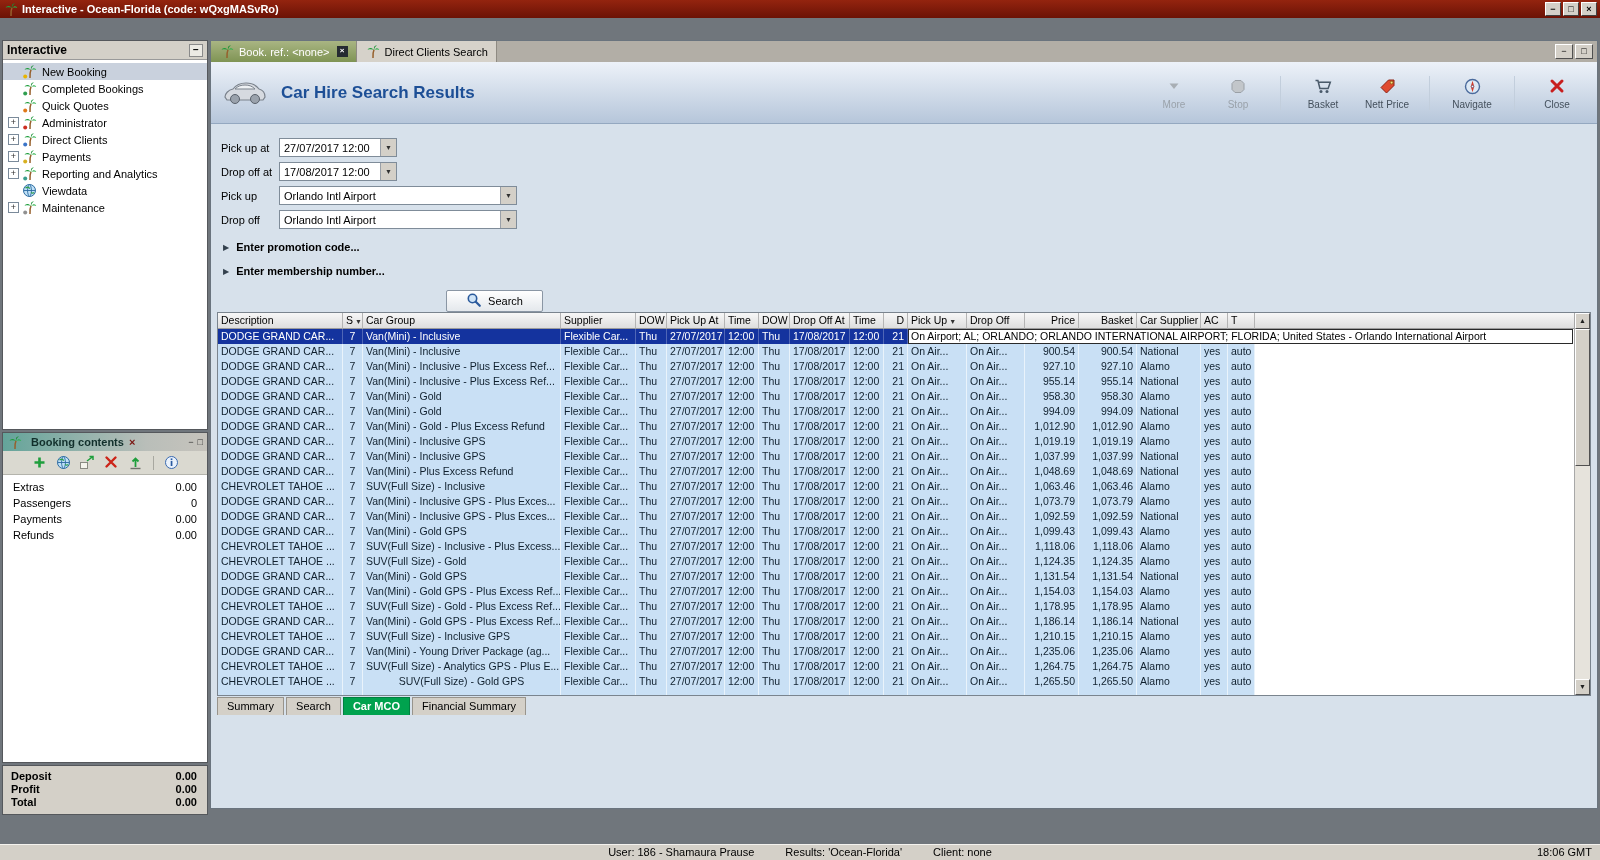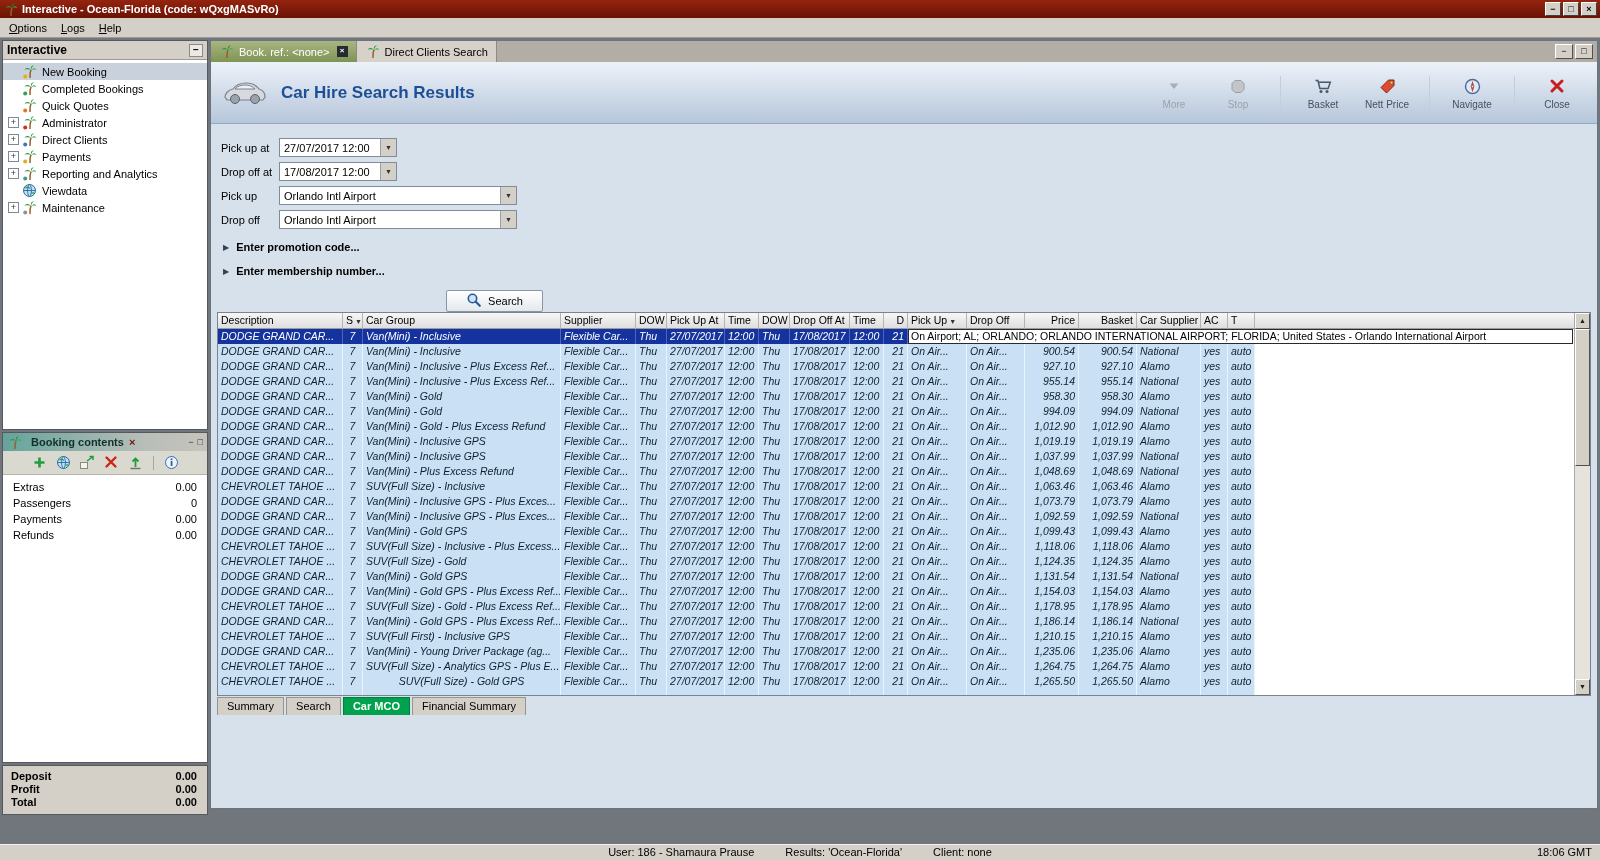--- a/index.html
+++ b/index.html
@@ -89,21 +89,21 @@
 
   .results-label{margin:14px 0 3px 10px;font-weight:bold;}
 
   
   .grid{position:relative;margin:0 6px;height:384px;background:#fff;border:1px solid #7a848e;}
   .grid-inner{position:absolute;left:0;top:0;right:16px;bottom:0;overflow:hidden;}
   .grid-header{display:flex;height:16px;}
   .gh-cell{background:linear-gradient(180deg,#f7f7f7,#dedede);border-right:1px solid #b4b4b4;border-bottom:1px solid #9c9c9c;font-size:10.5px;padding:1px 3px;white-space:nowrap;overflow:hidden;flex-shrink:0;}
   .gh-glyph{font-size:7px;margin-left:2px;color:#333;}
   .gh-fill{flex:1;background:linear-gradient(180deg,#f7f7f7,#dedede);border-bottom:1px solid #9c9c9c;}
-  .grid-row{display:flex;height:15px;font-style:italic;}
+  .grid-row{display:flex;height:15px;}
   .g-cell{background:#c9e0f5;border-right:1px solid rgba(255,255,255,0.6);font-size:10.5px;line-height:14px;padding:0 3px;white-space:nowrap;overflow:hidden;flex-shrink:0;color:#10202e;}
   .g-fill{flex:1;background:#fff;}
   .grid-row.selected .g-cell{background:#14339e;color:#fff;border-right-color:rgba(255,255,255,0.25);}
   .grid-row.partial{height:6px;overflow:hidden;}
   .row-tip{position:absolute;left:690px;top:16px;right:1px;height:15px;background:#fff;border:1px solid #2a2a2a;font-size:10.5px;line-height:13px;padding:0 2px;white-space:nowrap;overflow:hidden;z-index:4;}
   .vscroll{position:absolute;right:0;top:0;bottom:0;width:16px;background:#e6e3dc;border-left:1px solid #a8a8a8;}
   .sc-btn{position:absolute;left:0;width:15px;height:16px;background:#d4d0c8;border:1px solid;border-color:#fff #505050 #505050 #fff;font-size:7px;text-align:center;line-height:14px;color:#202020;}
   .sc-up{top:0;}
   .sc-down{bottom:0;}
   .sc-thumb{position:absolute;left:0;top:16px;width:15px;height:137px;background:#d4d0c8;border:1px solid;border-color:#fff #505050 #505050 #fff;}
@@ -135,25 +135,20 @@
         </svg>
       </span>
     <span class="title-text">Interactive - Ocean-Florida (code: wQxgMASvRo)</span>
     <span class="win-btns">
       <span class="wbtn">−</span>
       <span class="wbtn">□</span>
       <span class="wbtn">×</span>
     </span>
   </div>
 
-  <div class="menubar" id="menubar">
-      <span class="menu-item"><u>O</u>ptions</span>
-      <span class="menu-item"><u>L</u>ogs</span>
-      <span class="menu-item"><u>H</u>elp</span>
-    </div>
 
   <div class="workspace">
 
     <div class="left-col">
       <div class="panel interactive-panel">
         <div class="ip-header">
           <span>Interactive</span>
           <span class="ip-collapse">−</span>
         </div>
         <div class="tree" id="tree">
@@ -925,21 +920,21 @@
                   <div class="g-cell" style="width: 54px; text-align: right;">1,186.14</div>
                   <div class="g-cell" style="width: 58px; text-align: right;">1,186.14</div>
                   <div class="g-cell" style="width: 64px; text-align: left;">National</div>
                   <div class="g-cell" style="width: 27px; text-align: left;">yes</div>
                   <div class="g-cell" style="width: 27px; text-align: left;">auto</div>
                   <div class="g-fill"></div>
                 </div>
                 <div class="grid-row">
                   <div class="g-cell" style="width: 125px; text-align: left;">CHEVROLET TAHOE ...</div>
                   <div class="g-cell" style="width: 20px; text-align: center;">7</div>
-                  <div class="g-cell" style="width: 198px; text-align: left;">SUV(Full First) - Inclusive GPS</div>
+                  <div class="g-cell" style="width: 198px; text-align: left;">SUV(Full Size) - Inclusive GPS</div>
                   <div class="g-cell" style="width: 75px; text-align: left;">Flexible Car...</div>
                   <div class="g-cell" style="width: 31px; text-align: left;">Thu</div>
                   <div class="g-cell" style="width: 58px; text-align: left;">27/07/2017</div>
                   <div class="g-cell" style="width: 34px; text-align: left;">12:00</div>
                   <div class="g-cell" style="width: 31px; text-align: left;">Thu</div>
                   <div class="g-cell" style="width: 60px; text-align: left;">17/08/2017</div>
                   <div class="g-cell" style="width: 34px; text-align: left;">12:00</div>
                   <div class="g-cell" style="width: 24px; text-align: right;">21</div>
                   <div class="g-cell" style="width: 59px; text-align: left;">On Air...</div>
                   <div class="g-cell" style="width: 58px; text-align: left;">On Air...</div>

